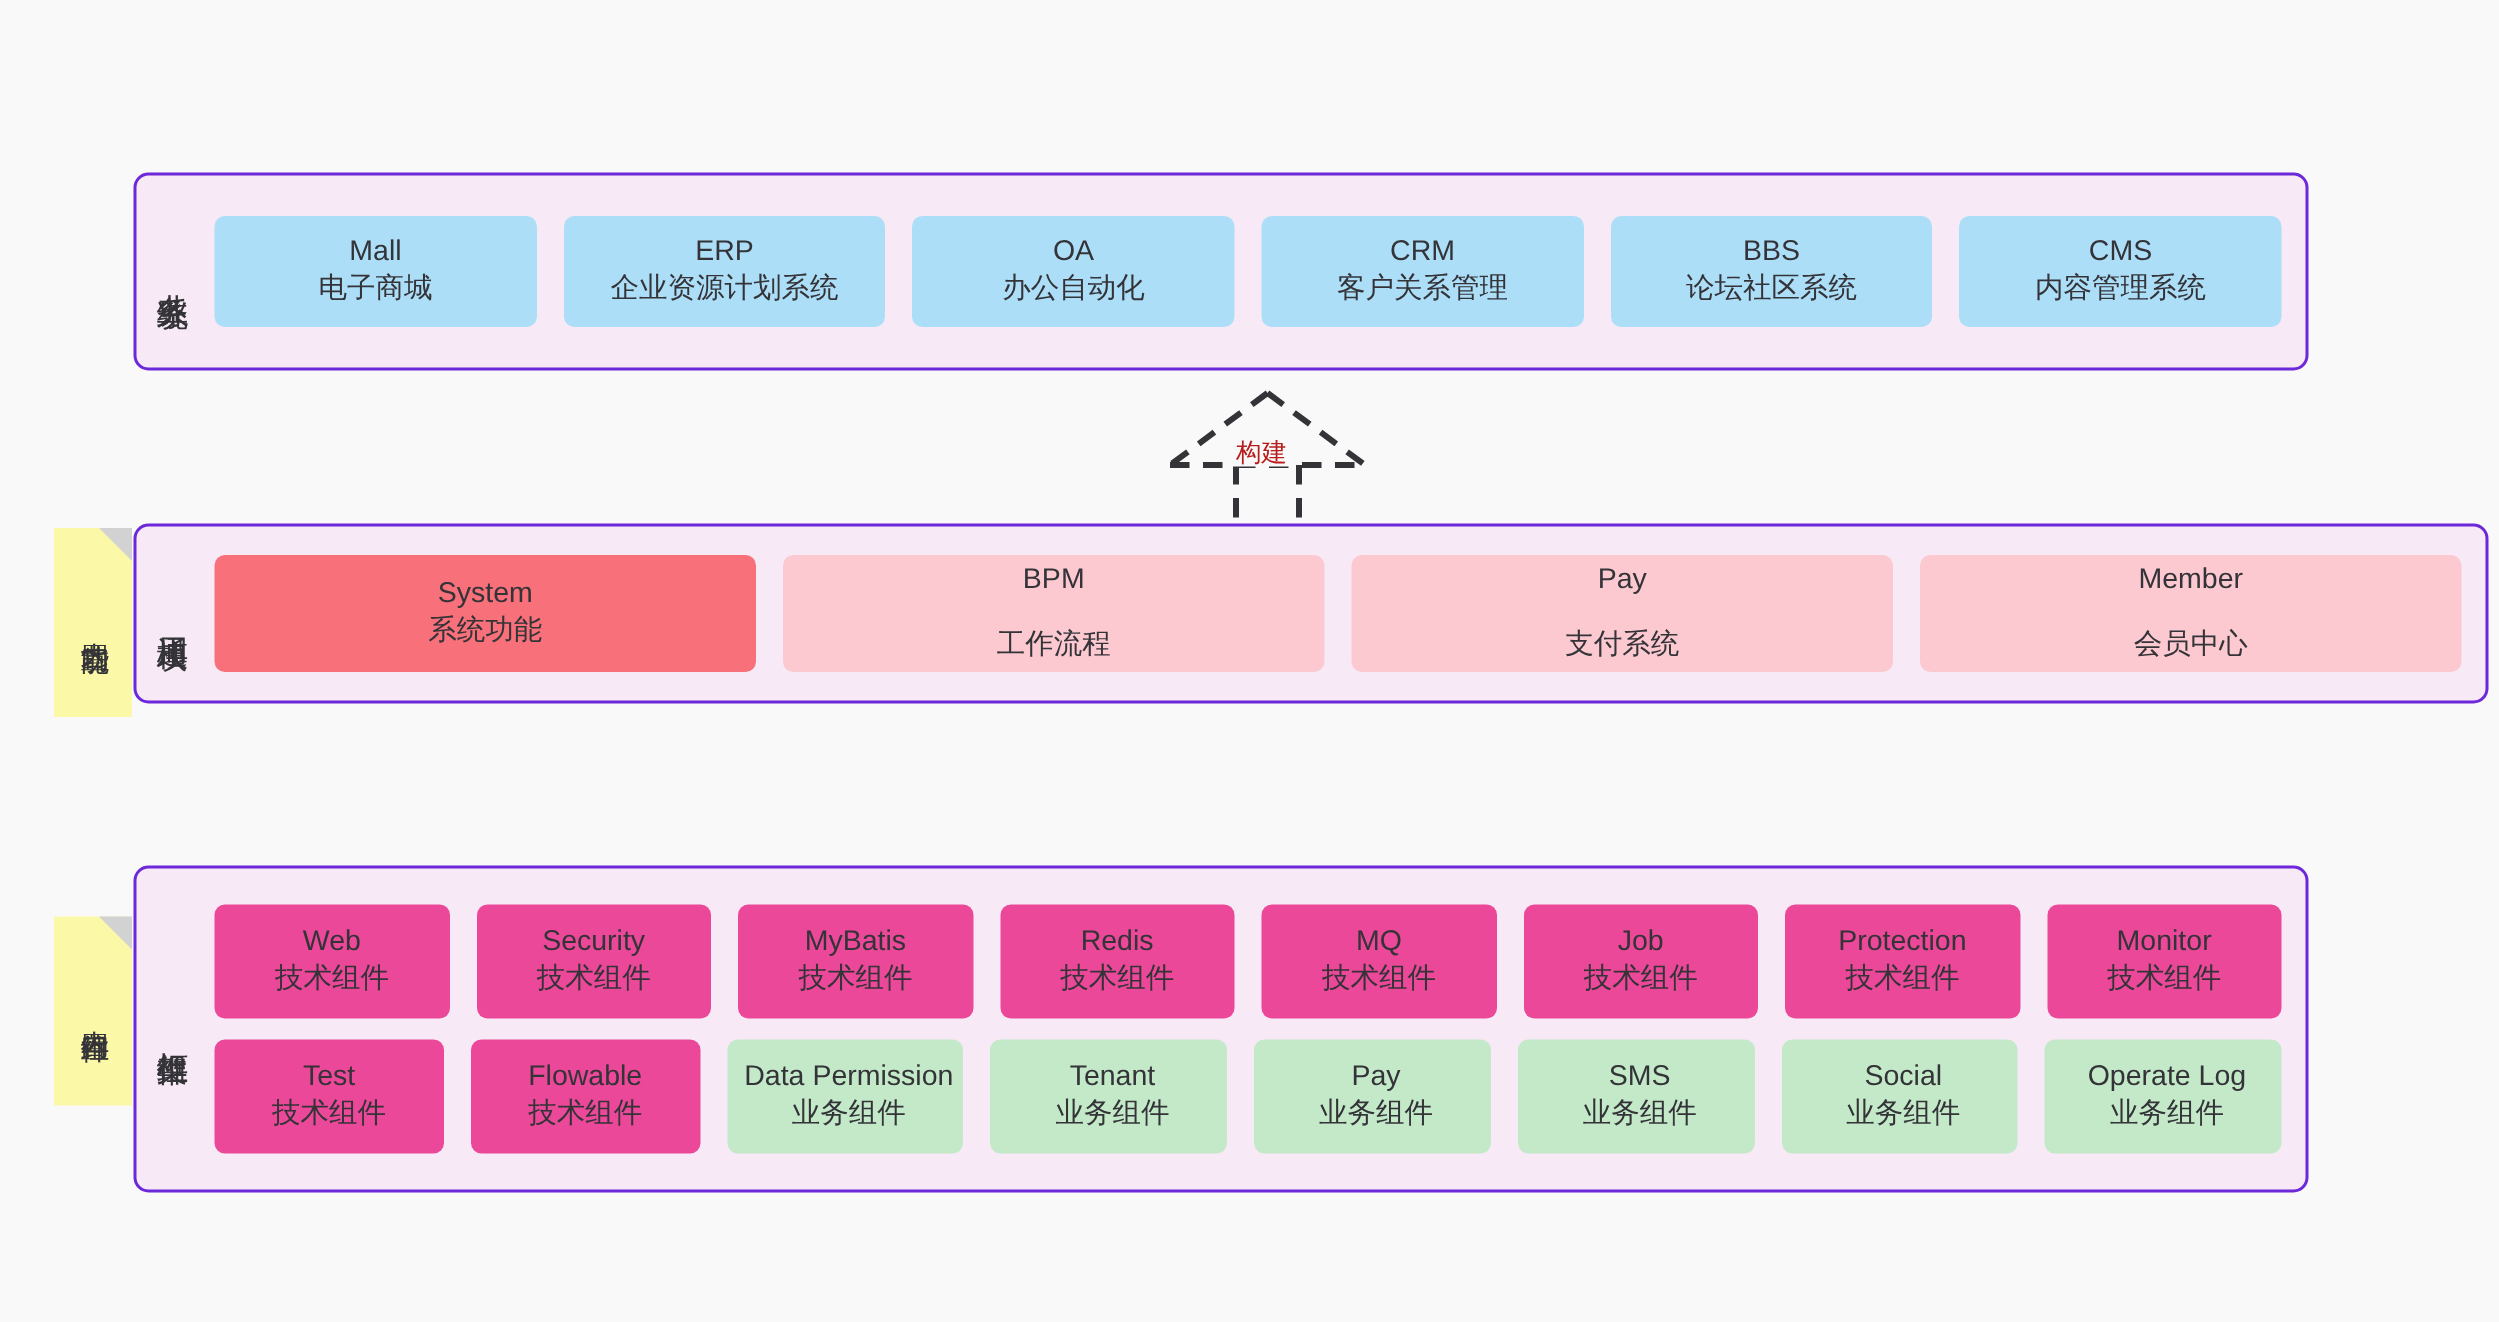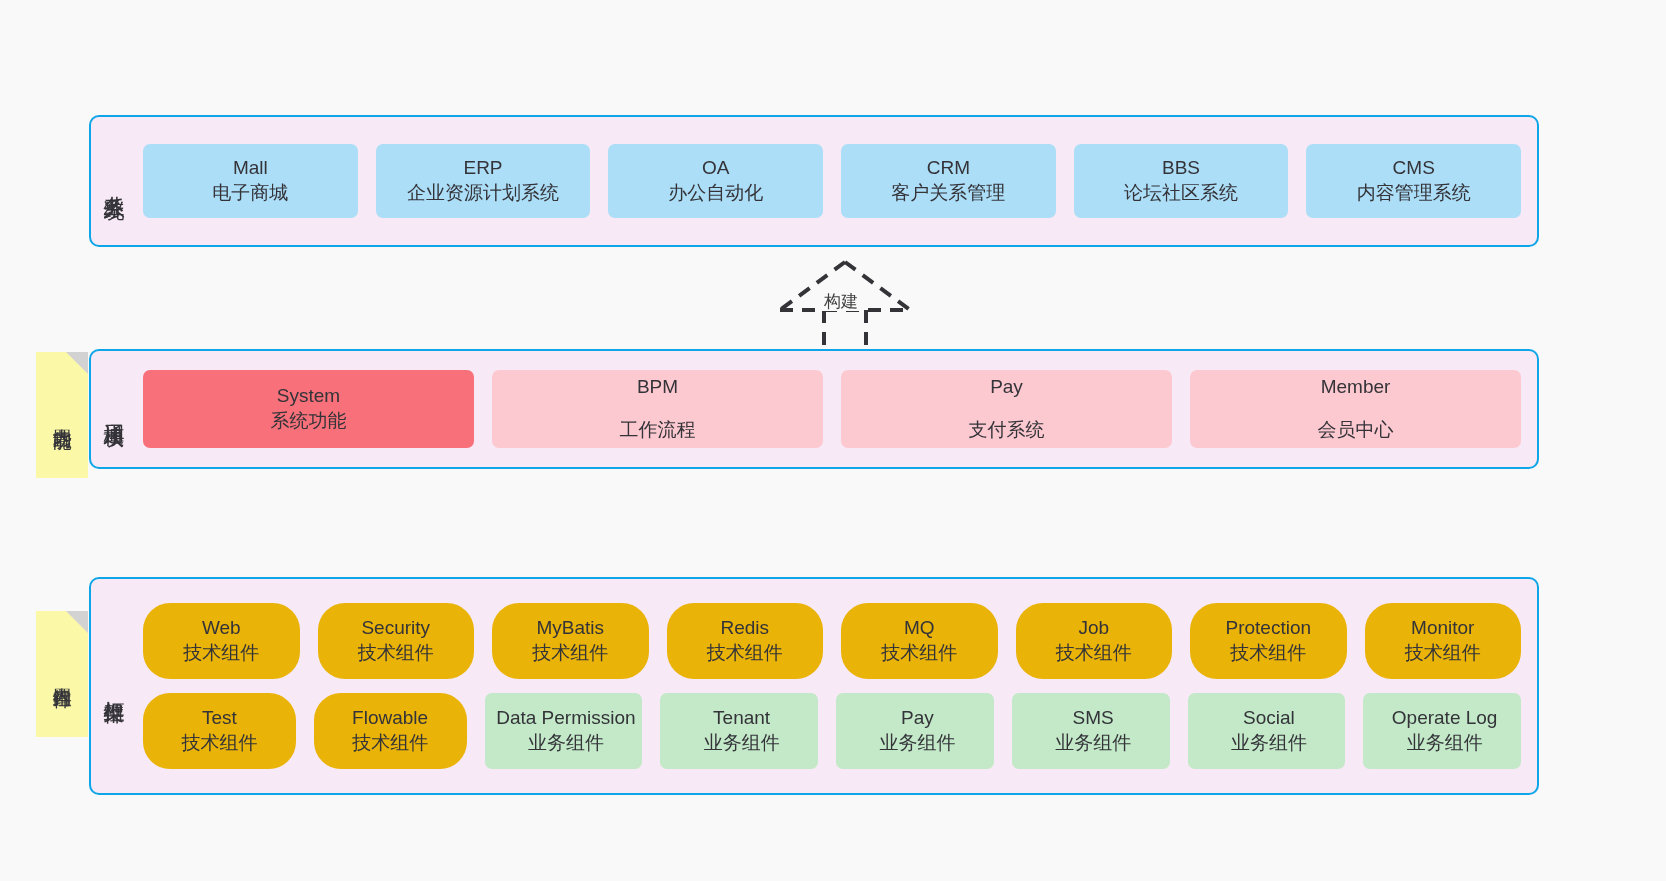--- a/index.html
+++ b/index.html
@@ -19,21 +19,21 @@
   .canvas {
     position: absolute;
     inset: 0;
   }
 
   
   .layer {
     position: absolute;
     box-sizing: border-box;
     background: #f7e9f5;
-    border: 2px solid #0ea5e9;
+    border: 2px solid #6d28d9;
     border-radius: 10px;
     display: flex;
     align-items: stretch;
   }
 
   .layer-title {
     flex: 0 0 auto;
     width: 46px;
     display: flex;
     align-items: center;
@@ -76,26 +76,26 @@
     padding: 4px 6px;
     box-sizing: border-box;
   }
   .cell .t-en { display: block; }
   .cell .t-cn { display: block; }
 
   
   .c-blue       { background: #addef8; }
   .c-red        { background: #f7707a; }
   .c-pink       { background: #fcc9d1; gap: 18px; }
-  .c-green      { background: #eab308; border-radius: 27px; }
+  .c-green      { background: #ec4899; }
   .c-lightgreen { background: #c3e9c9; padding-left: 11px; }
 
   
   #layer-business  { left: 89px;  top: 115px; width: 1450px; height: 132px; }
-  #layer-common    { left: 89px;  top: 349px; width: 1450px; height: 120px; }
+  #layer-common    { left: 89px;  top: 349px; width: 1570px; height: 120px; }
   #layer-framework { left: 89px;  top: 577px; width: 1450px; height: 218px; }
 
   #layer-business .cell  { height: 74px; }
   #layer-common .cell    { height: 78px; }
   #layer-framework .cell { height: 76px; }
 
   
   .note {
     position: absolute;
     width: 52px;
@@ -131,21 +131,21 @@
     width: 170px;
     height: 96px;
   }
   .conn svg { display: block; overflow: visible; }
   .conn .conn-label {
     position: absolute;
     left: 62px;
     top: 34px;
     font-size: 17px;
     line-height: 1;
-    color: #404040;
+    color: #b91c1c;
     white-space: nowrap;
     background: #f9f9f9;
     padding: 1px 2px;
     user-select: none;
   }
   #conn-build     { left: 760px; top: 258px; }
   #conn-implement { left: 775px; top: 492px; }
 </style>
 </head>
 <body>

